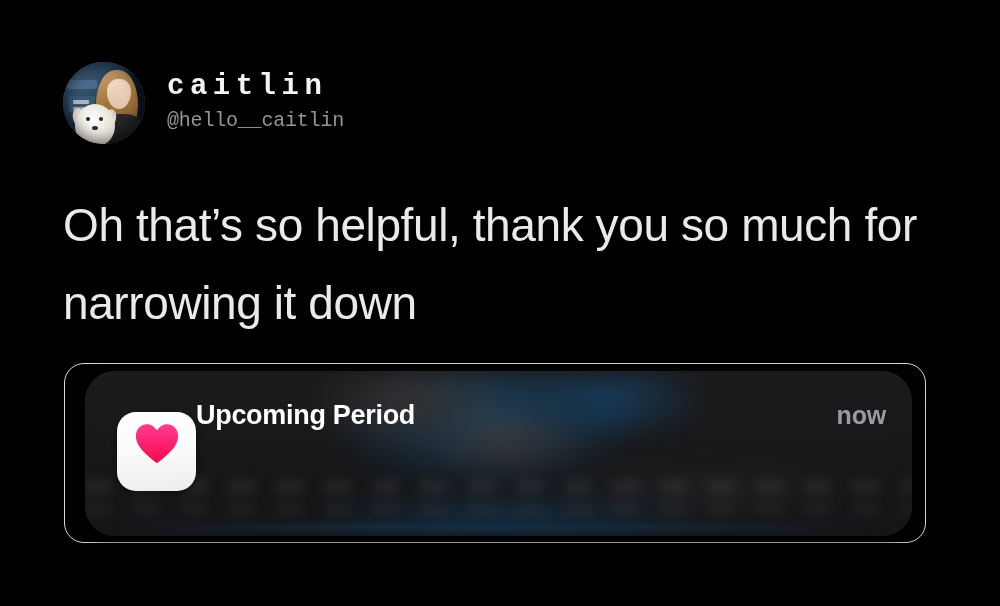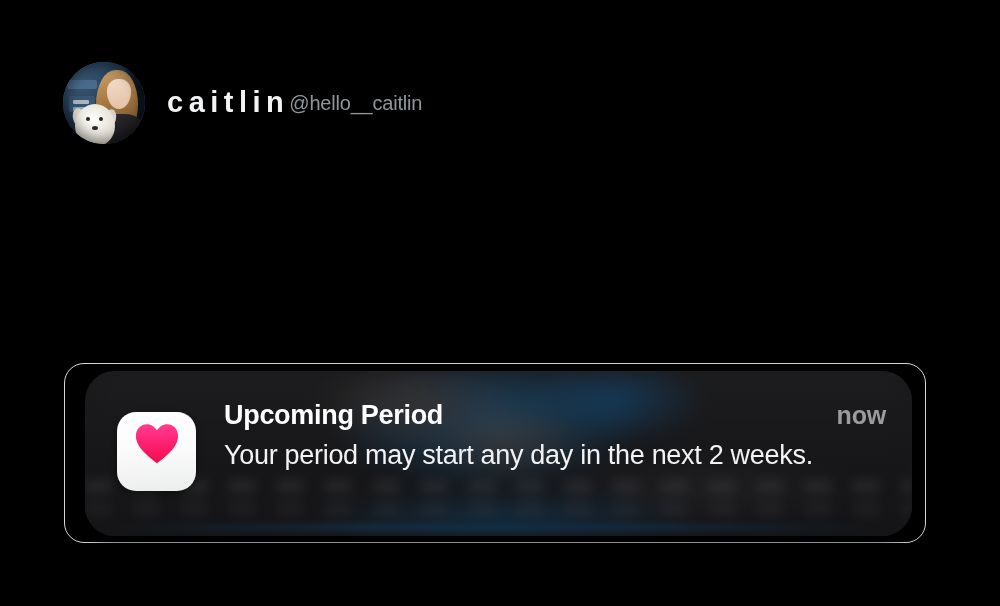--- a/index.html
+++ b/index.html
@@ -150,21 +150,21 @@
     background: #322b26;
     border-radius: 50%;
   }
   #avatar .av-vignette {
     position: absolute;
     inset: 0;
     border-radius: 50%;
     box-shadow: inset 0 0 14px 3px rgba(0,0,0,.45);
   }
 
-  #names { display: flex; flex-direction: row; }
+  #names { display: flex; flex-direction: column; font-family: Liberation Mono, monospace; }
   #display-name {
     color: #f2f3f4;
     font-size: 29px;
     font-weight: bold;
     letter-spacing: 5.5px;
     line-height: 1.15;
   }
   #handle {
     color: #8e979c;
     font-size: 20px;
@@ -275,21 +275,20 @@
     left: 50%;
     top: 40%;
     transform: translate(-50%, -50%);
     width: 44px;
     height: 44px;
   }
 
   #notif-text {
     flex: 1 1 auto;
     min-width: 0;
-    padding-left: 28px;
     padding-top: 2px;
   }
   #notif-title-row {
     display: flex;
     align-items: baseline;
     justify-content: space-between;
   }
   #notif-title {
     color: #ffffff;
     font-size: 27px;
@@ -340,20 +339,21 @@
       <div class="av-dog-nose"></div>
       <div class="av-vignette"></div>
     </div>
 
     <div id="names">
       <div id="display-name">caitlin</div>
       <div id="handle">@hello__caitlin</div>
     </div>
   </div>
 
+  <div id="tweet-text">Oh that’s so helpful, thank you so much for narrowing it down</div>
 
   <div id="notif-frame"></div>
 
   <div id="notif-card">
     <div class="blur-bg"></div>
     <div class="blur-row r1"></div>
     <div class="blur-row r2"></div>
     <div class="blue-line"></div>
     <div class="scrim"></div>
 
@@ -370,19 +370,18 @@
           </defs>
           <path d="M50 90 C18 66 2 48 2 28 C2 12 13 1 27 1 C37 1 45 7 50 15 C55 7 63 1 73 1 C87 1 98 12 98 28 C98 48 82 66 50 90 Z" fill="url(#heartGrad)"></path>
         </svg>
       </div>
 
       <div id="notif-text">
         <div id="notif-title-row">
           <div id="notif-title">Upcoming Period</div>
           <div id="notif-time">now</div>
         </div>
-        <div id="notif-body">Your period may start any day in the next 2 weeks.</div>
       </div>
 
     </div>
   </div>
 
 </div>
 
 </body></html>

